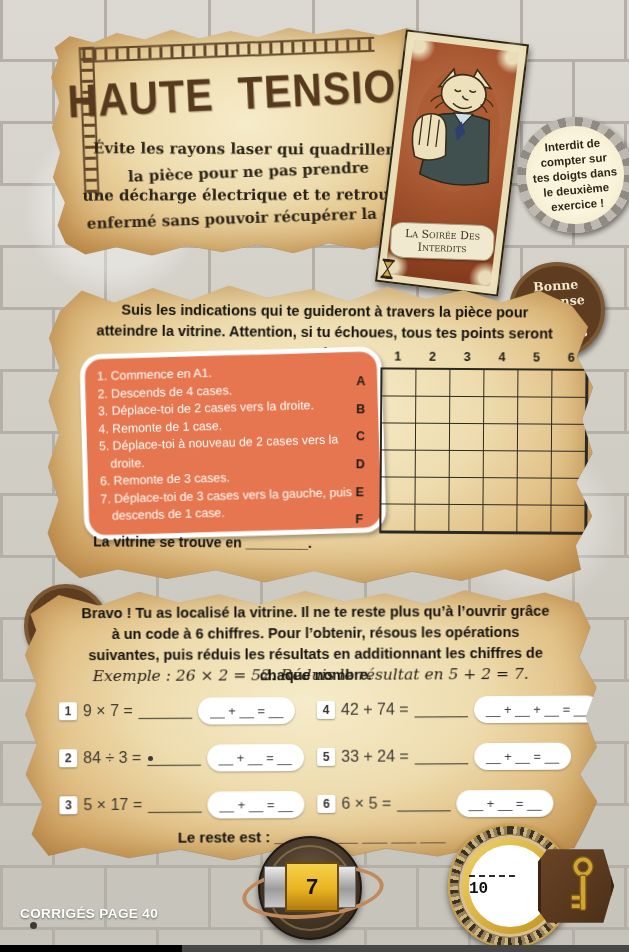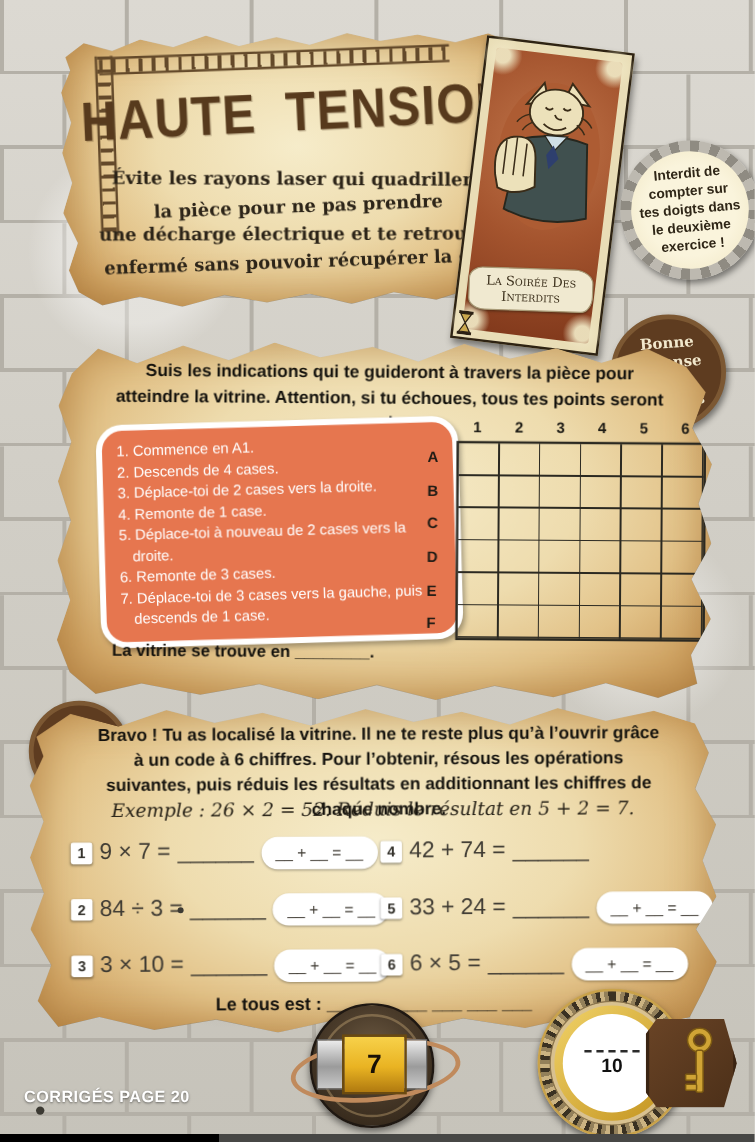--- a/index.html
+++ b/index.html
@@ -103,21 +103,21 @@
     font-weight:bold;font-size:14.5px;line-height:21px;color:#15130e;}
   .example{position:absolute;left:0;top:78px;width:100%;text-align:center;
     font-family:"DejaVu Serif","Liberation Serif",serif;font-style:italic;
     font-size:15.5px;color:#241f15;}
   .problems{position:absolute;left:34px;top:106px;width:520px;
     display:grid;grid-template-columns:258px 262px;row-gap:15px;}
   .prob{display:flex;align-items:center;gap:6px;height:32px;}
   .pnum{width:18px;height:18px;background:#fff;border-radius:2px;flex:0 0 18px;
     box-shadow:0 1px 2px rgba(0,0,0,.35);display:flex;align-items:center;justify-content:center;
     font-weight:bold;font-size:12px;color:#33312b;}
-  .pexpr,.pblank{font-size:19px;color:#3f3b33;white-space:nowrap;}
+  .pexpr,.pblank{font-size:16px;color:#3f3b33;white-space:nowrap;}
   .pill{background:#fff;border-radius:16px;padding:6px 12px;box-shadow:0 1px 2px rgba(0,0,0,.3);
     font-size:13px;color:#3f3b33;white-space:nowrap;}
   .codeline{position:absolute;left:0;top:240px;width:100%;text-align:center;
     font-weight:bold;font-size:15px;color:#14120d;}
 
   
   .pagebadge{position:absolute;left:258px;top:836px;width:104px;height:104px;}
   .pb-disc{position:absolute;inset:0;border-radius:50%;border:2px solid #1f1812;
     background:radial-gradient(circle at 50% 38%,#6d5a42 0%,#4a3b2a 45%,#2b2014 100%);
     box-shadow:0 3px 6px rgba(0,0,0,.5);}
@@ -131,21 +131,21 @@
     background:linear-gradient(180deg,#f7d14a 0%,#e9b322 55%,#b07a10 100%);
     display:flex;align-items:center;justify-content:center;font-weight:900;font-size:22px;color:#191006;}
   .dial{position:absolute;left:448px;top:824px;width:124px;height:124px;}
   .dial-ring{position:absolute;inset:0;border-radius:50%;border:2px solid #c9a24a;
     background:repeating-conic-gradient(#3a3122 0 3.5deg,#cbb382 3.5deg 7deg,#93805a 7deg 10.5deg);
     box-shadow:0 3px 6px rgba(0,0,0,.5);}
   .dial-mid{position:absolute;inset:10px;border-radius:50%;background:#d8c190;border:1px solid #8a744c;}
   .dial-gold{position:absolute;inset:14px;border-radius:50%;
     background:linear-gradient(135deg,#f0d268,#c3931f);}
   .dial-face{position:absolute;inset:21px;border-radius:50%;background:#fff;
-    display:flex;flex-direction:column;align-items:center;justify-content:center;}
+    display:flex;flex-direction:column;align-items:flex-start;justify-content:center;font-family:Liberation Mono, monospace;}
   .dashline{width:46px;border-top:2px dashed #2b2b2b;margin-bottom:3px;}
   .dial-num{font-weight:800;font-size:16px;color:#111;}
   .plaque{position:absolute;left:538px;top:846px;width:76px;height:80px;
     clip-path:polygon(0 20%,12% 4%,86% 4%,100% 50%,86% 96%,12% 96%,0 80%);
     background:linear-gradient(135deg,#6a4426,#4b2f18);box-shadow:inset 0 0 0 3px #3a2412;
     display:flex;align-items:center;justify-content:center;}
   .corrections{position:absolute;left:20px;top:906px;font-weight:900;font-size:13.5px;
     letter-spacing:.4px;color:#fff;text-shadow:0 1px 2px rgba(0,0,0,.5);}
   .bottombar{position:absolute;left:0;bottom:0;width:100%;height:7px;
     background:linear-gradient(90deg,#000 0 29%,#474745 29% 100%);}
@@ -272,48 +272,49 @@
       <div class="prob">
         <span class="pnum">1</span>
         <span class="pexpr">9 × 7 =</span>
         <span class="pblank">______</span>
         <span class="pill">__ + __ = __</span>
       </div>
       <div class="prob">
         <span class="pnum">4</span>
         <span class="pexpr">42 + 74 =</span>
         <span class="pblank">______</span>
+        <span class="pill">__ + __ + __ = __</span>
       </div>
       <div class="prob">
         <span class="pnum">2</span>
         <span class="pexpr">84 ÷ 3 =</span>
         <span class="pblank">______</span>
         <span class="pill">__ + __ = __</span>
       </div>
       <div class="prob">
         <span class="pnum">5</span>
         <span class="pexpr">33 + 24 =</span>
         <span class="pblank">______</span>
         <span class="pill">__ + __ = __</span>
       </div>
       <div class="prob">
         <span class="pnum">3</span>
-        <span class="pexpr">3 × 10 =</span>
+        <span class="pexpr">5 × 17 =</span>
         <span class="pblank">______</span>
         <span class="pill">__ + __ = __</span>
       </div>
       <div class="prob">
         <span class="pnum">6</span>
         <span class="pexpr">6 × 5 =</span>
         <span class="pblank">______</span>
         <span class="pill">__ + __ = __</span>
       </div>
     </div>
     <div class="codeline">
-      <span>Le tous est :</span>
+      <span>Le reste est :</span>
       <span>___ ___ ___ ___ ___ ___</span>
     </div>
   </div>
 
   <div class="pagebadge">
     <div class="pb-disc"></div>
     <div class="pb-ellipse"></div>
     <div class="pb-silver" style="left:6px;"></div>
     <div class="pb-silver" style="right:6px;"></div>
     <div class="pb-gold">
@@ -333,18 +334,18 @@
 
   <div class="plaque">
     <svg width="30" height="64" viewBox="0 0 36 74" style="margin-left:14px;">
       <path fill-rule="evenodd" fill="#d0a435" stroke="#7c5a12" stroke-width="1.5" d="M18 2 a12 12 0 1 0 .01 0 Z M18 8 a6 6 0 1 1 -.01 0 Z"></path>
       <rect x="14.5" y="24" width="7" height="42" rx="2" fill="#d0a435" stroke="#7c5a12" stroke-width="1.5"></rect>
       <rect x="4" y="48" width="11" height="6" rx="1" fill="#d0a435" stroke="#7c5a12" stroke-width="1.5"></rect>
       <rect x="4" y="58" width="11" height="6" rx="1" fill="#d0a435" stroke="#7c5a12" stroke-width="1.5"></rect>
     </svg>
   </div>
 
-  <div class="corrections">CORRIGÉS PAGE 20</div>
+  <div class="corrections">CORRIGÉS PAGE 40</div>
   <div class="walldot" style="left:30px;top:922px;width:7px;height:7px;"></div>
   <div class="walldot" style="left:148px;top:756px;width:5px;height:5px;"></div>
   <div class="bottombar"></div>
 
 </div>
 
 </body></html>

